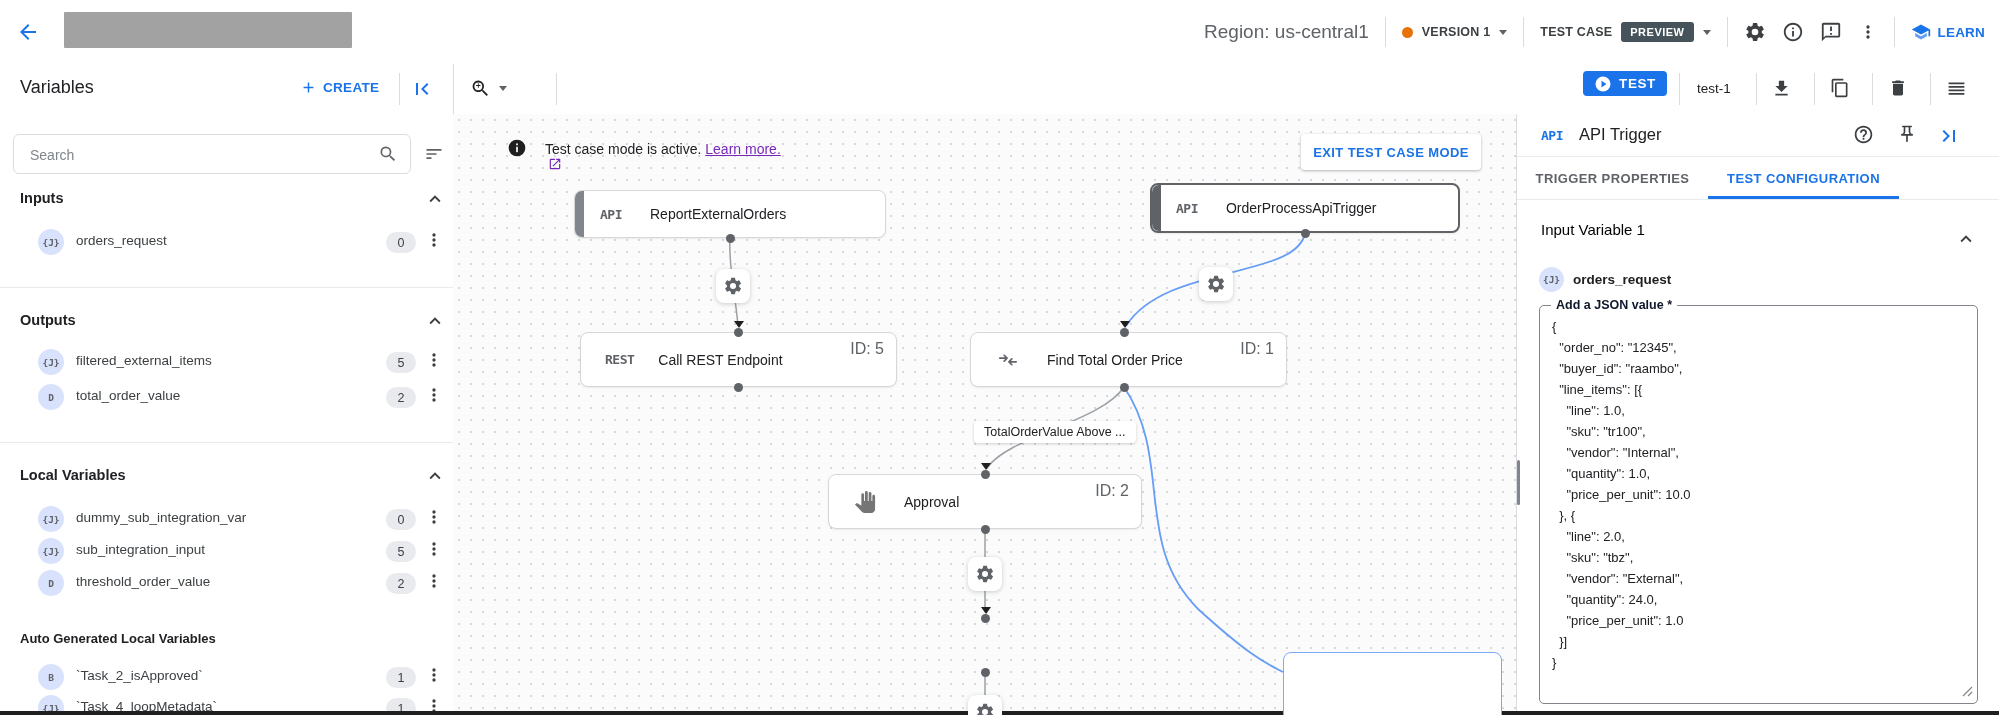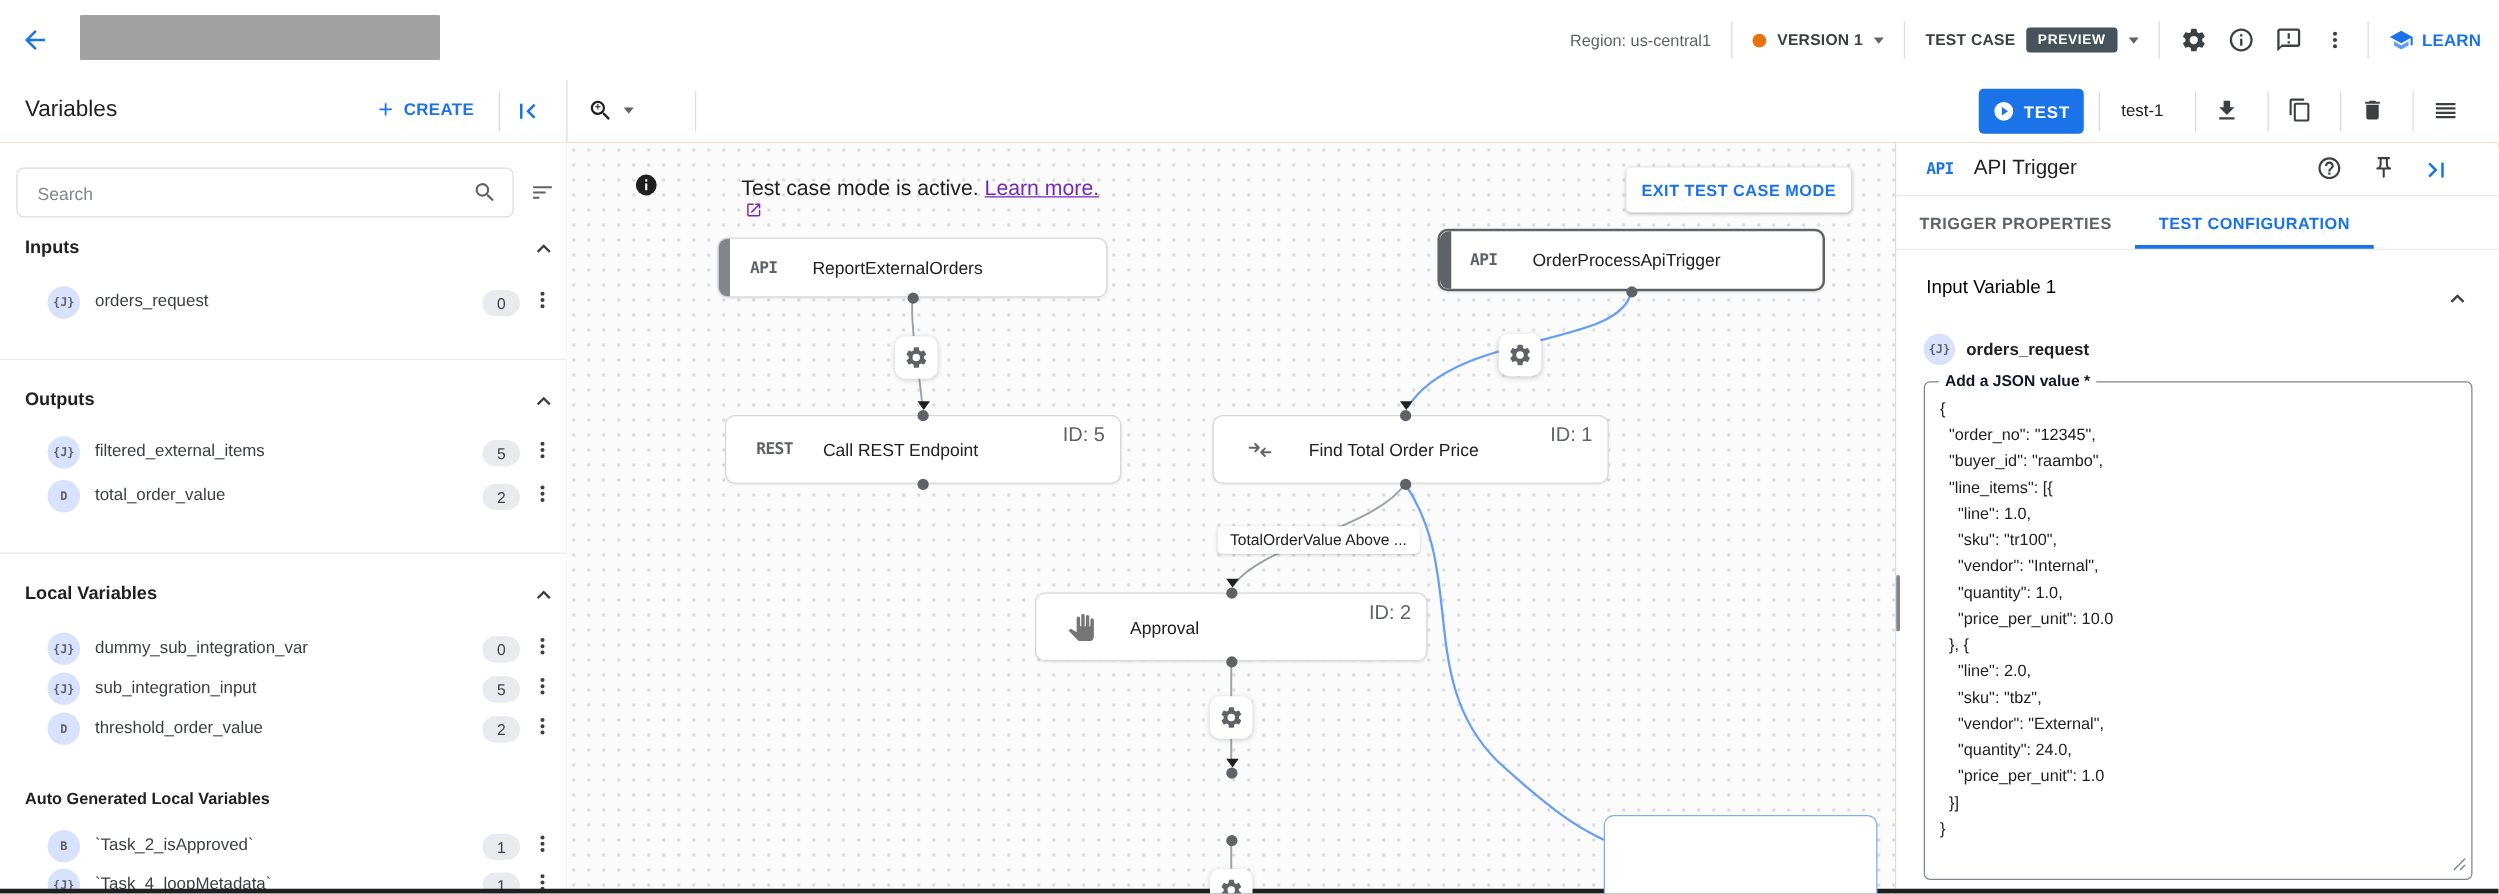--- a/index.html
+++ b/index.html
@@ -3,21 +3,21 @@
 <meta charset="utf-8">
 <style>
   html,body{margin:0;padding:0;background:#fff;font-family:"Liberation Sans",sans-serif;-webkit-font-smoothing:antialiased;}
   .stage{position:relative;width:1999px;height:715px;overflow:hidden;background:#fff;color:#202124;}
   .abs{position:absolute;}
   .vdiv{width:1px;background:#dadce0;}
   svg{display:block;}
   
   .appbar{left:0;top:0;width:1999px;height:64px;border-bottom:1px solid #e3e4e6;background:#fff;}
   .appbar-right{position:absolute;right:14px;top:0;height:64px;display:flex;align-items:center;gap:16px;}
-  .region{font-size:13px;color:#5f6368;}
+  .region{font-size:19px;color:#5f6368;}
   .verdot{width:11px;height:11px;border-radius:50%;background:#e8710a;display:inline-block;}
   .menu-label{font-size:12.5px;font-weight:bold;color:#3c4043;letter-spacing:.2px;}
   .caret{width:0;height:0;border-left:4.5px solid transparent;border-right:4.5px solid transparent;border-top:5px solid #5f6368;display:inline-block;}
   .preview-badge{background:#47535a;color:#fff;font-size:11px;font-weight:bold;letter-spacing:.5px;padding:4px 9px;border-radius:3px;}
   .ic{display:inline-flex;align-items:center;justify-content:center;cursor:pointer;}
   .learn{display:flex;align-items:center;gap:7px;color:#1a73e8;font-size:13.5px;font-weight:bold;letter-spacing:.2px;cursor:pointer;}
   .redacted{background:#a2a2a2;border-radius:1px;}
   
   .toolbar{left:0;top:64px;width:1999px;height:50px;border-bottom:5px solid #f97316;background:#fff;}
   .tb-title{font-size:18px;color:#202124;}
@@ -32,21 +32,21 @@
   .sec-h{position:absolute;left:20px;font-size:14.5px;font-weight:bold;color:#202124;}
   .sec-h.small{font-size:13px;}
   .chev{position:absolute;left:424px;cursor:pointer;}
   .vrow-badge{position:absolute;left:38px;width:26px;height:26px;border-radius:50%;background:#d9e2fc;color:#5f6368;font-size:9.5px;font-weight:bold;display:flex;align-items:center;justify-content:center;font-family:"DejaVu Sans Mono",monospace;}
   .vrow-name{position:absolute;left:76px;top:4px;font-size:13.5px;color:#3c4043;}
   .pill{position:absolute;left:386px;top:3px;width:30px;height:21px;background:#e9eaee;border-radius:11px;font-size:12.5px;color:#3c4043;display:flex;align-items:center;justify-content:center;}
   .dots3{position:absolute;left:424px;top:1px;cursor:pointer;}
   .hdiv{position:absolute;left:0;width:453px;height:1px;background:#e8eaed;}
   
   .canvas{left:453px;top:114px;width:1063px;height:601px;background-color:#fbfbfb;background-image:radial-gradient(circle,#d7d9dc 1.1px,transparent 1.4px);background-size:12px 12px;overflow:hidden;}
-  .banner-text{font-size:17px;color:#202124;margin-left:48px;}
+  .banner-text{font-size:14px;color:#202124;}
   .banner-link{color:#7627bb;text-decoration:underline;cursor:pointer;}
   .exit-btn{position:absolute;left:848px;top:20px;width:180px;height:36px;background:#fff;border:none;border-radius:4px;color:#1a73e8;font-size:13px;font-weight:bold;letter-spacing:.4px;box-shadow:0 1px 3px rgba(0,0,0,.28);cursor:pointer;font-family:"Liberation Sans",sans-serif;}
   .node{position:absolute;background:#fff;border:1px solid #d5d7da;border-radius:8px;box-shadow:0 1px 2px rgba(0,0,0,.07);box-sizing:border-box;display:flex;align-items:center;z-index:2;cursor:pointer;}
   .node .accent{position:absolute;left:0;top:0;bottom:0;width:9px;background:#80868b;border-radius:7px 0 0 7px;}
   .node.sel{border:2px solid #5f6368;}
   .node.sel .accent{background:#5f6368;}
   .mono-badge{font-family:"DejaVu Sans Mono",monospace;font-size:13px;font-weight:bold;color:#5f6368;letter-spacing:-0.5px;}
   .node-title{font-size:14px;color:#202124;}
   .node-id{position:absolute;top:7px;right:12px;font-size:16px;color:#5f6368;}
   .node-sub{font-size:12px;color:#80868b;margin-top:2px;}
@@ -146,21 +146,21 @@
     <span class="abs vdiv" style="left:453px;top:0;height:50px;"></span>
     <span class="abs ic" style="left:470px;top:14px;gap:8px;">
       <svg width="21" height="21" viewBox="0 0 24 24" fill="#202124">
           <path d="M15.5 14h-.79l-.28-.27a6.5 6.5 0 1 0-.7.7l.27.28v.79l5 4.99L20.49 19l-4.99-5zm-6 0A4.5 4.5 0 1 1 14 9.5 4.5 4.5 0 0 1 9.5 14z"></path>
           <path d="M12 9h-2v2H9V9H7V8h2V6h1v2h2z"></path>
         </svg>
       <span class="caret"></span>
     </span>
     <span class="abs vdiv" style="left:556px;top:9px;height:32px;"></span>
 
-    <button class="abs test-btn" style="left:1583px;top:7px;width:84px;height:36px;">
+    <button class="abs test-btn" style="left:1583px;top:7px;width:84px;height:25px;">
       <svg width="18" height="18" viewBox="0 0 24 24">
           <circle cx="12" cy="12" r="10" fill="#fff"></circle>
           <path d="M10 7.5l6.5 4.5-6.5 4.5z" fill="#1a73e8"></path>
         </svg>
       <span>TEST</span>
     </button>
     <span class="abs vdiv" style="left:1679px;top:9px;height:32px;"></span>
     <span class="abs tb-name" style="left:1697px;top:17px;">test-1</span>
     <span class="abs vdiv" style="left:1756px;top:9px;height:32px;"></span>
     <span class="abs ic" style="left:1771px;top:14px;">

